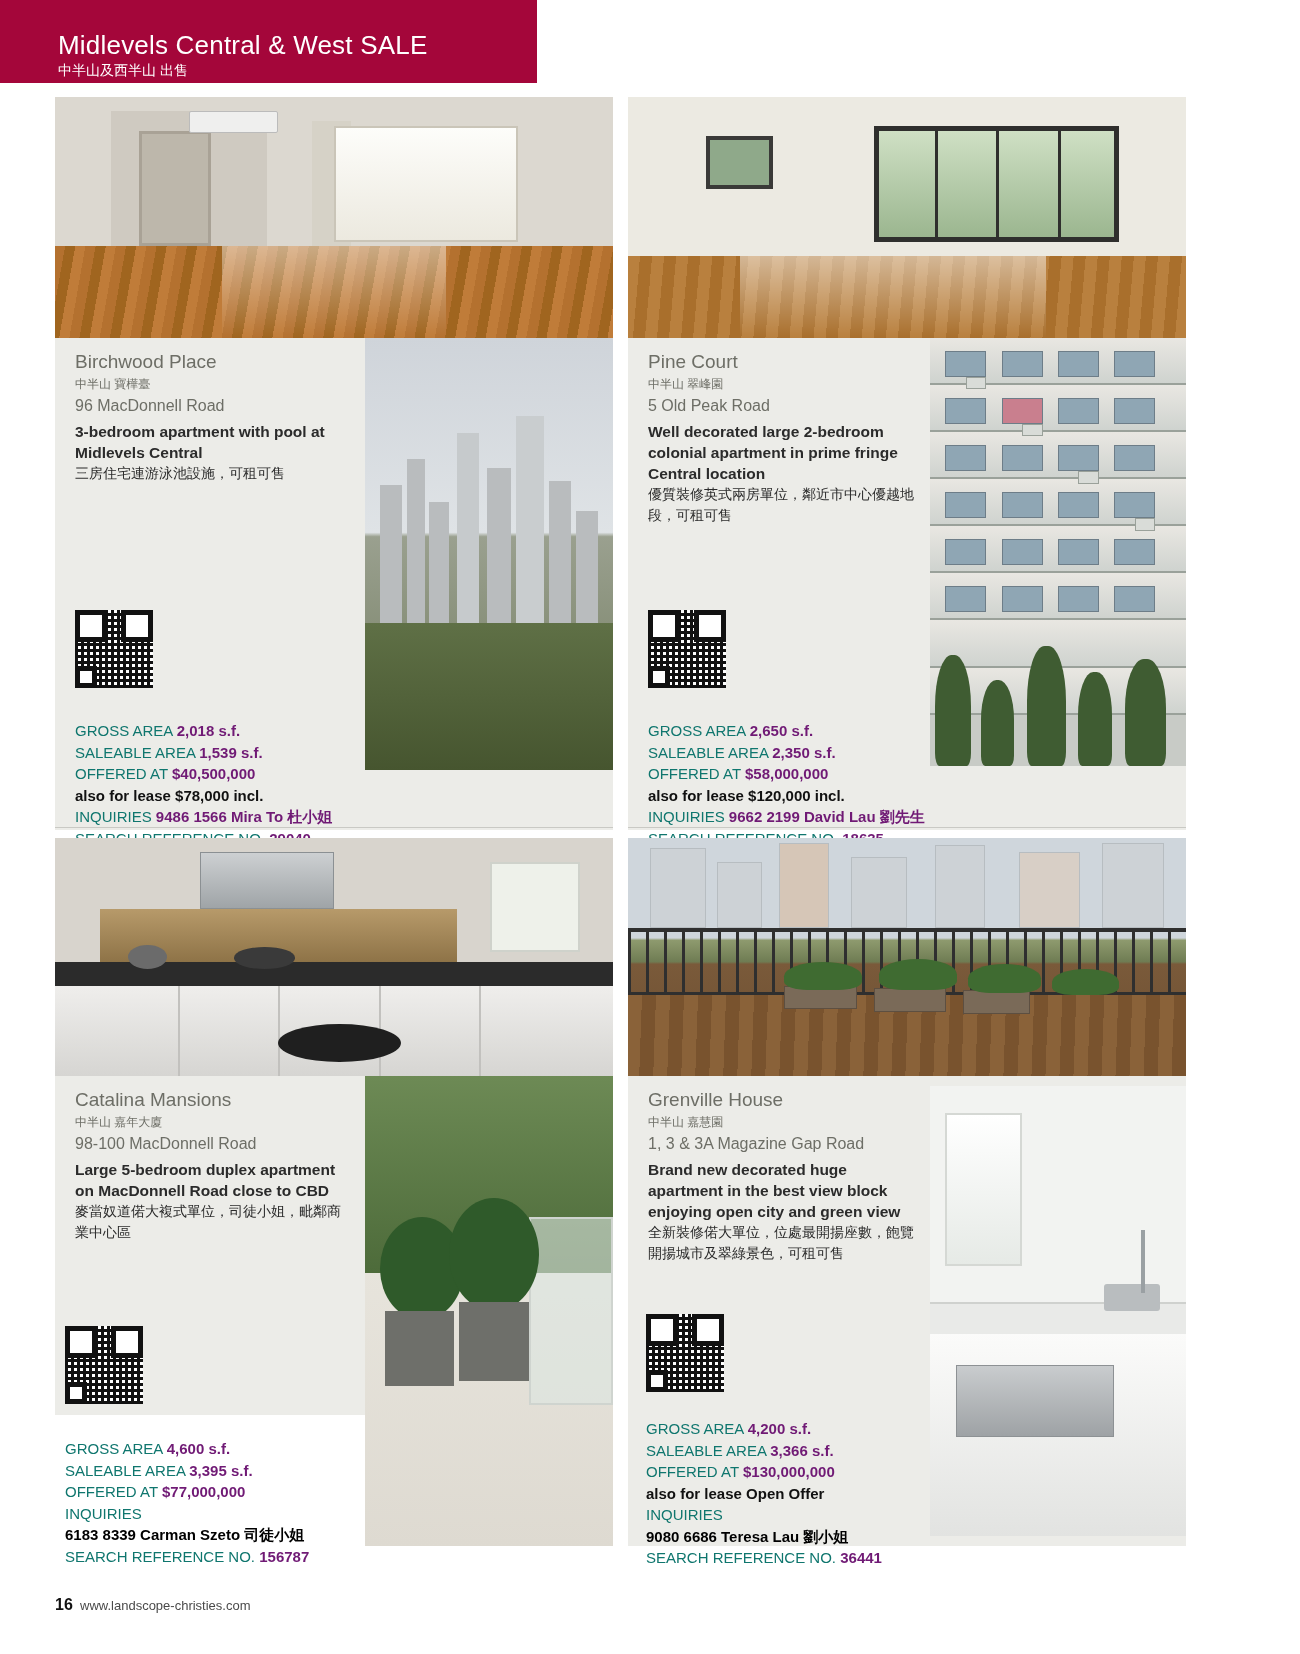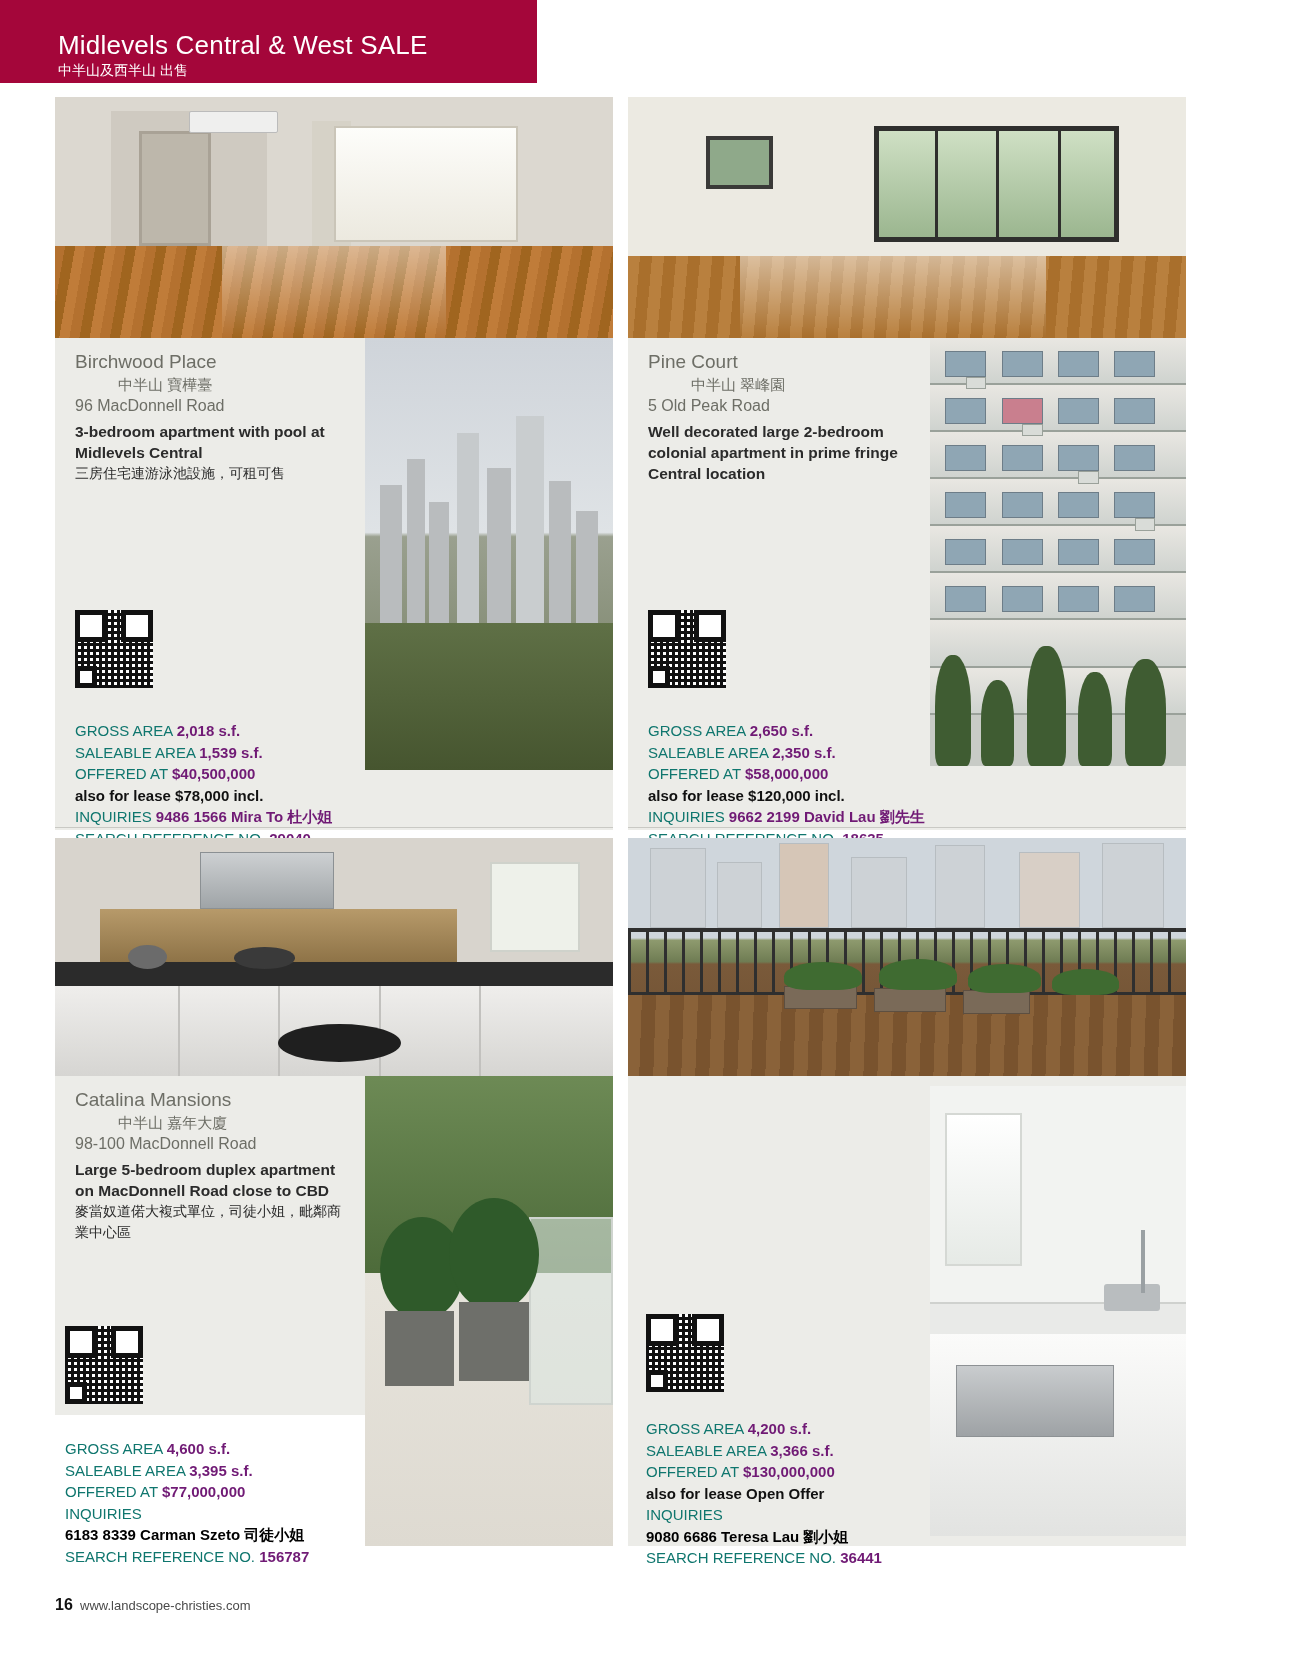--- a/index.html
+++ b/index.html
@@ -54,23 +54,22 @@
     top: 12px;
     width: 272px;
   }
   .title {
     color: #6d6e66;
     font-size: 19px;
     line-height: 24px;
   }
   .title-cn {
     color: #6d6e66;
-    font-size: 15px;
+    font-size: 12px;
     line-height: 21px;
-    margin-left: 43px;
   }
   .addr {
     color: #6d6e66;
     font-size: 16px;
     line-height: 22px;
   }
   .desc {
     color: #2b2b2b;
     font-size: 15.5px;
     line-height: 21px;
@@ -300,20 +299,21 @@
         <div class="floor"></div>
           <div class="gl"></div>
       </div>
     </div>
     <div class="panel" style="width:558px;height:492px;">
       <div class="info">
         <div class="title">Pine Court</div>
         <div class="title-cn">中半山 翠峰園</div>
         <div class="addr">5 Old Peak Road</div>
         <div class="desc">Well decorated large 2-bedroom colonial apartment in prime fringe Central location</div>
+        <div class="desc-cn">優質裝修英式兩房單位，鄰近市中心優越地段，可租可售</div>
       </div>
       <div class="side-photo" style="left:302px;top:0;width:256px;height:428px;">
         <div class="fac">
           <div class="rowb" style="top:0%"></div>
             <div class="rowb" style="top:11%"></div>
           <div class="rowb" style="top:22%"></div>
             <div class="rowb" style="top:33%"></div>
           <div class="rowb" style="top:44%"></div>
             <div class="rowb" style="top:55%"></div>
           <div class="rowb" style="top:66%"></div>
@@ -461,20 +461,27 @@
         <div class="planter" style="left:28%;top:62%;width:13%;height:10%"></div>
         <div class="planter" style="left:44%;top:63%;width:13%;height:10%"></div>
         <div class="planter" style="left:60%;top:64%;width:12%;height:10%"></div>
         <div class="plant" style="left:28%;top:52%;width:14%;height:12%"></div>
         <div class="plant" style="left:45%;top:51%;width:14%;height:13%"></div>
         <div class="plant" style="left:61%;top:53%;width:13%;height:12%"></div>
         <div class="plant" style="left:76%;top:55%;width:12%;height:11%"></div>
       </div>
     </div>
     <div class="panel" style="width:558px;height:470px;">
+      <div class="info">
+        <div class="title">Grenville House</div>
+        <div class="title-cn">中半山 嘉慧園</div>
+        <div class="addr">1, 3 &amp; 3A Magazine Gap Road</div>
+        <div class="desc">Brand new decorated huge apartment in the best view block enjoying open city and green view</div>
+        <div class="desc-cn">全新裝修偌大單位，位處最開揚座數，飽覽開揚城市及翠綠景色，可租可售</div>
+      </div>
       <div class="side-photo" style="left:302px;top:10px;width:256px;height:450px;">
         <div class="gk">
           <div class="wall"></div>
           <div class="win"></div>
           <div class="counter"></div>
           <div class="cab"></div>
           <div class="steel"></div>
           <div class="sink"></div>
           <div class="tap"></div>
         </div>

